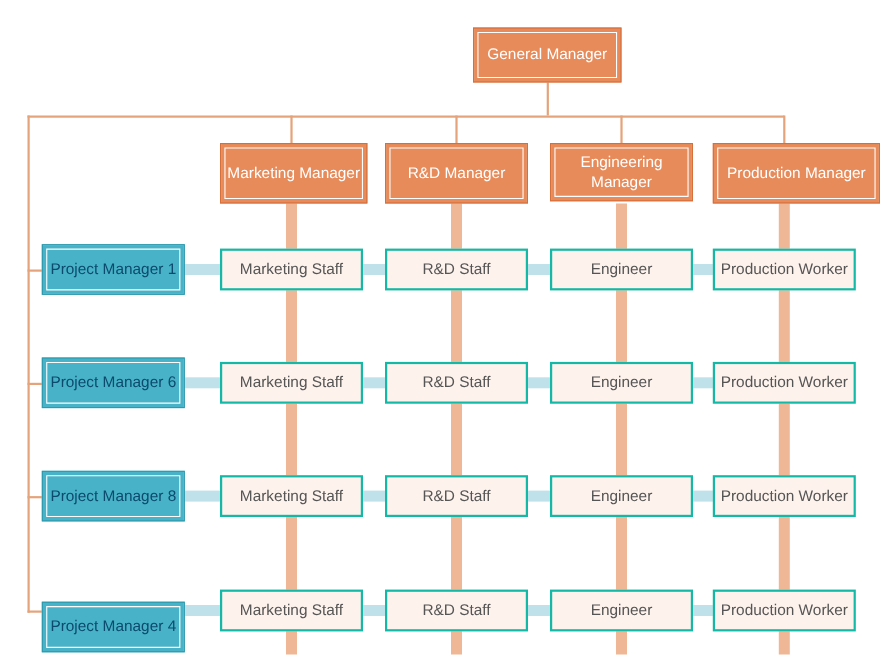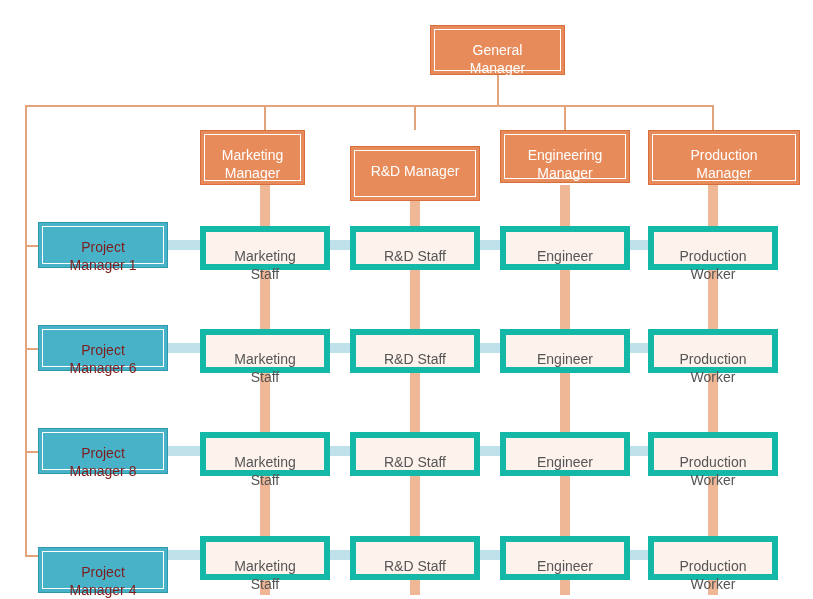--- a/index.html
+++ b/index.html
@@ -1,22 +1,22 @@
 <!DOCTYPE html>
 <html><head>
 <meta charset="utf-8">
 <style>
   html,body{margin:0;padding:0;background:#fff;font-family:Arial,Helvetica,sans-serif;font-size:14px;color:#333}
   #stage{position:relative;width:813px;height:599px}
 
   
-  .box{position:absolute;display:flex;align-items:flex-start;justify-content:center;text-align:center;box-sizing:border-box;padding:16px;line-height:1.25}
+  .box{position:absolute;display:flex;align-items:center;justify-content:center;text-align:center;box-sizing:border-box;padding:0;line-height:1.25}
   .b-orange{background:#e78b5a;border:1px solid #d66f3a;color:#fff;box-shadow:inset 0 0 0 3px #e78b5a,inset 0 0 0 4px #fff}
-  .b-teal  {background:#48b3c8;border:1px solid #2e98ac;color:#7f1d1d;box-shadow:inset 0 0 0 3px #48b3c8,inset 0 0 0 4px #fff}
-  .b-light {background:#fdf2ec;border:6px solid #14b8a6;color:#555}
+  .b-teal  {background:#48b3c8;border:1px solid #2e98ac;color:#0c4a6e;box-shadow:inset 0 0 0 3px #48b3c8,inset 0 0 0 4px #fff}
+  .b-light {background:#fdf2ec;border:2px solid #14b8a6;color:#555}
 
   
   .line{position:absolute;background:#e4a37a}
   .line-o{background:#e4a37a}
   .line-thick-o{background:#f0b796}
   .line-thick-t{background:#bfe1ea}
 </style>
 </head>
 <body>
 
@@ -45,24 +45,24 @@
 
   <div class="line-thick-t" style="position:absolute;left:165px;top:240px;width:575px;height:10px"></div>
   <div class="line-thick-t" style="position:absolute;left:165px;top:343px;width:575px;height:10px"></div>
   <div class="line-thick-t" style="position:absolute;left:165px;top:446px;width:575px;height:10px"></div>
   <div class="line-thick-t" style="position:absolute;left:165px;top:550px;width:575px;height:10px"></div>
 
   <div class="box b-orange" style="left:430px;top:25px;width:135px;height:50px">
     <span>General Manager</span>
   </div>
 
-  <div class="box b-orange" style="left:200px;top:130px;width:105px;height:55px">
+  <div class="box b-orange" style="left:200px;top:130px;width:134px;height:55px">
     <span>Marketing Manager</span>
   </div>
-  <div class="box b-orange" style="left:350px;top:146px;width:130px;height:55px">
+  <div class="box b-orange" style="left:350px;top:130px;width:130px;height:55px">
     <span>R&amp;D Manager</span>
   </div>
   <div class="box b-orange" style="left:500px;top:130px;width:130px;height:53px">
     <span>Engineering Manager</span>
   </div>
   <div class="box b-orange" style="left:648px;top:130px;width:152px;height:55px">
     <span>Production Manager</span>
   </div>
 
   <div class="box b-teal" style="left:38px;top:222px;width:130px;height:46px">

